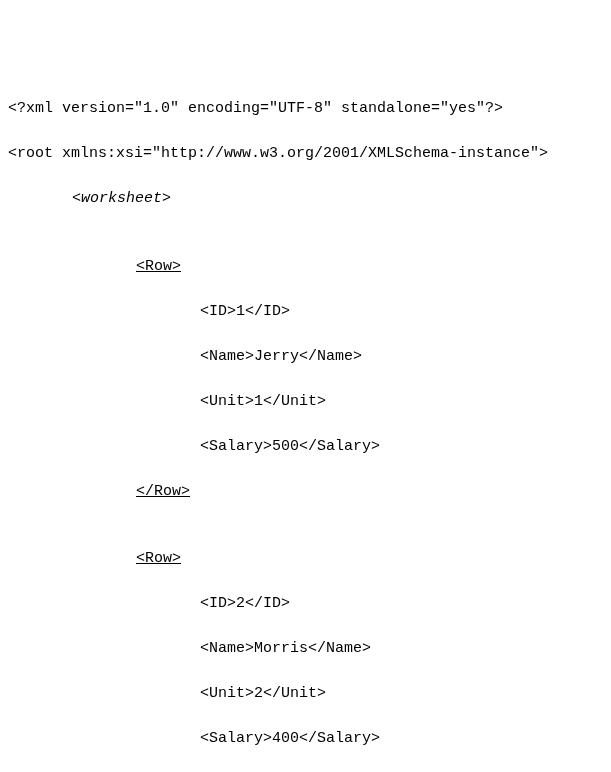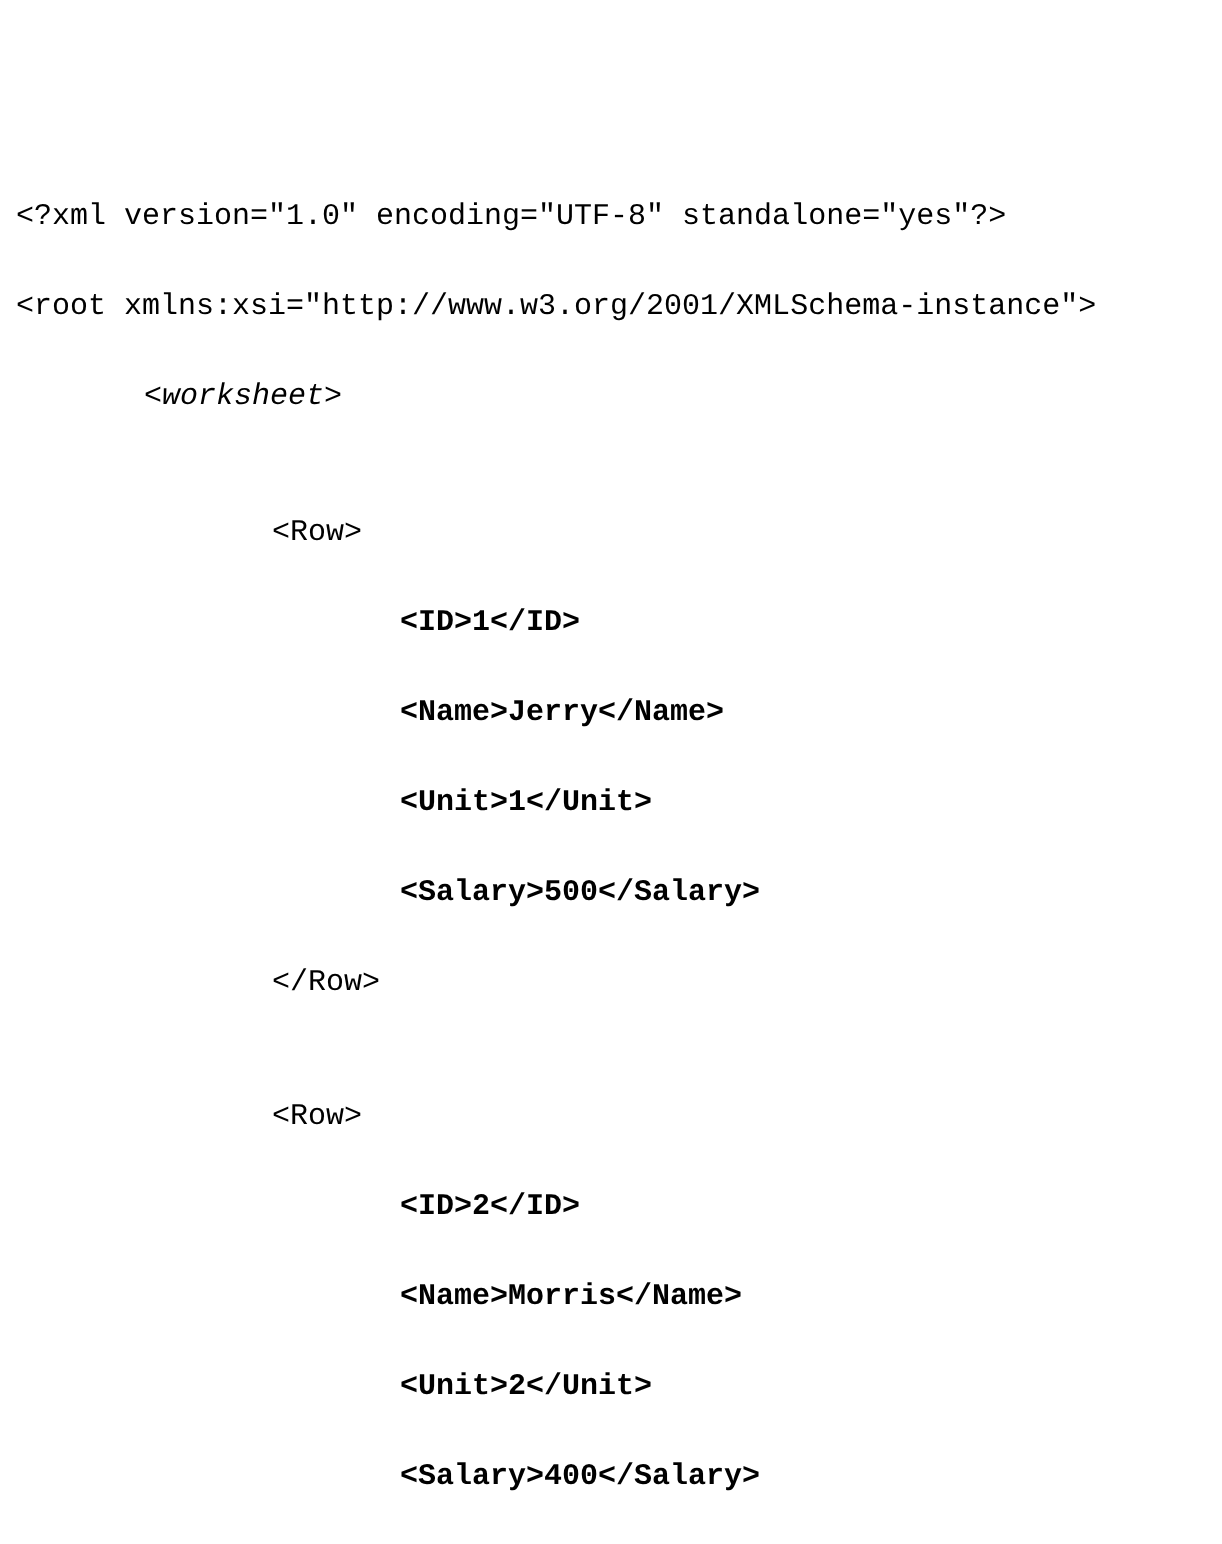--- a/index.html
+++ b/index.html
@@ -12,22 +12,22 @@
       color: #000000;
       white-space: pre;
       width: 611px;
       box-sizing: border-box;
       position: relative;
     }
     .line {
       white-space: pre;
     }
     .i1 { padding-left: 64px; font-style: italic; }
-    .i2 { padding-left: 128px; }
-    .i3 { padding-left: 192px; font-weight: bold; }
+    .i2 { padding-left: 128px; text-decoration: underline; }
+    .i3 { padding-left: 192px; }
   </style>
 </head>
 <body>
 
 
 
 <div class="line">&lt;?xml version="1.0" encoding="UTF-8" standalone="yes"?&gt;</div>
 <div class="line">&lt;root xmlns:xsi="http://www.w3.org/2001/XMLSchema-instance"&gt;</div>
 <div class="line i1">&lt;worksheet&gt;</div>
 

